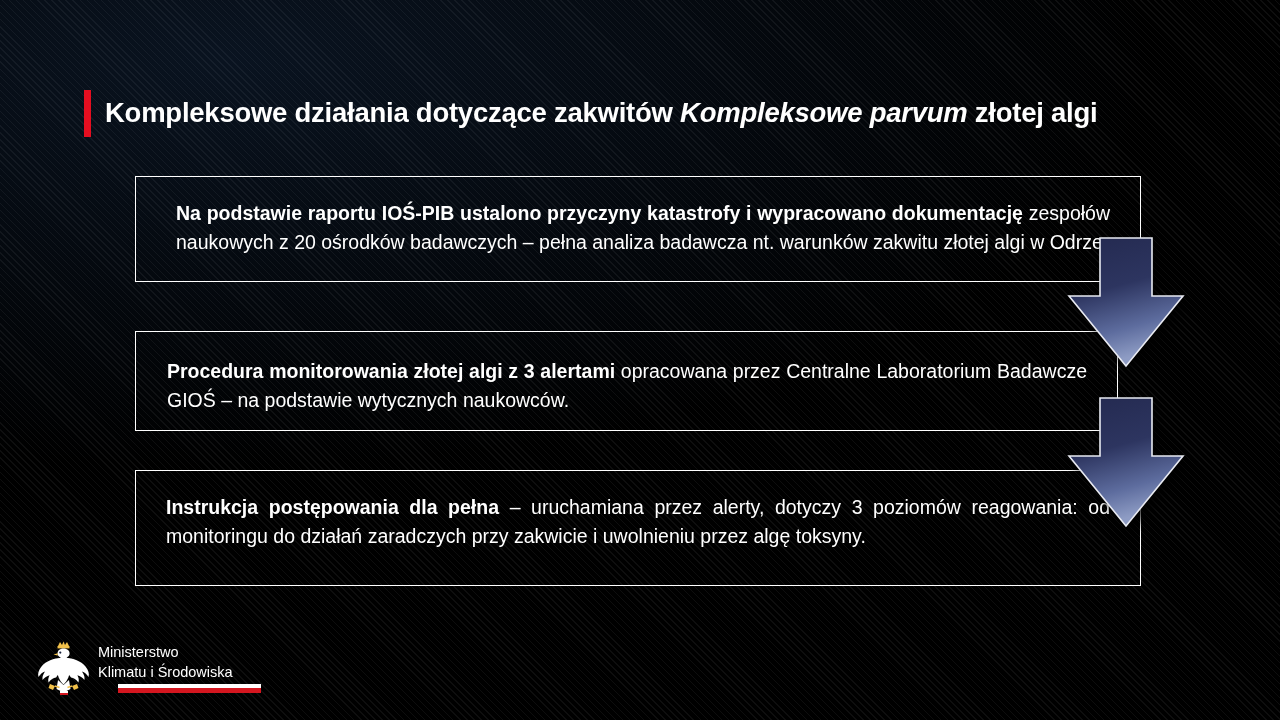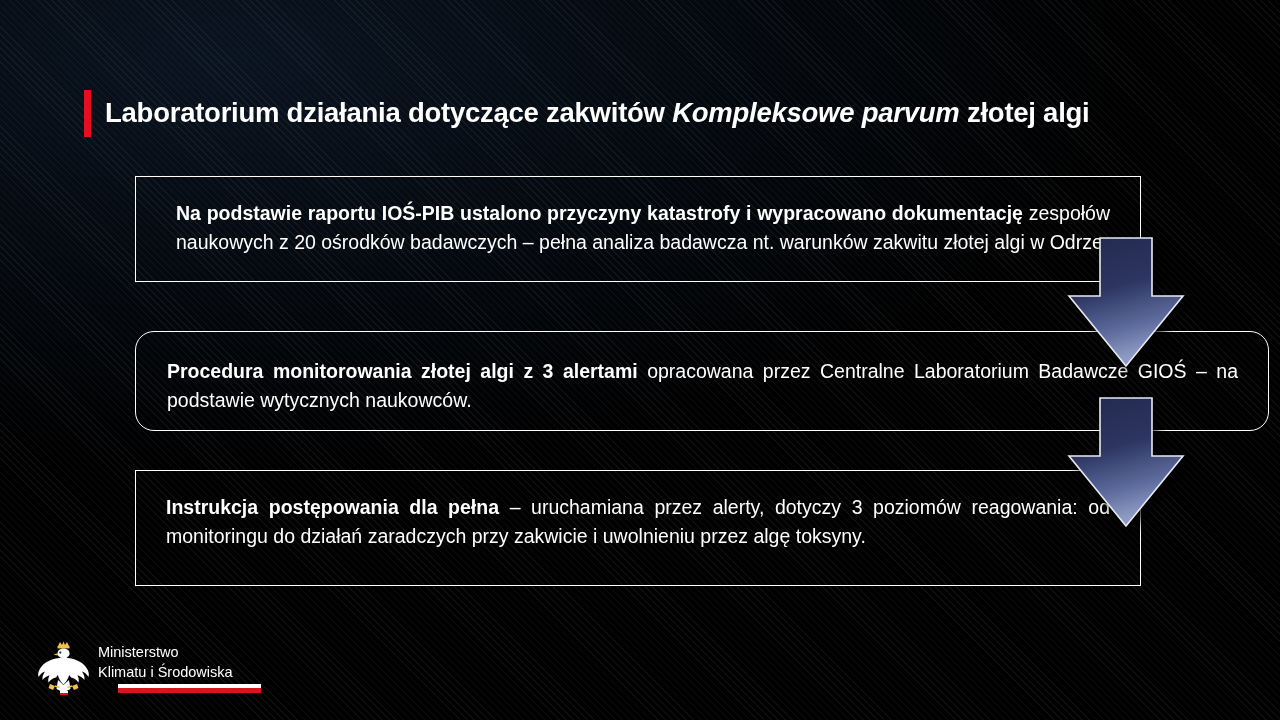--- a/index.html
+++ b/index.html
@@ -88,21 +88,21 @@
     font-size: 19.5px;
     line-height: 1.48;
     text-align: justify;
     text-justify: inter-word;
   }
   .box-inner b { font-weight: bold; }
 
   #box1 { top: 176px; width: 1006px; height: 106px; }
   #box1 .box-inner { padding: 14px 22px 0 32px; }
 
-  #box2 { top: 331px; width: 1134px; height: 100px; border-radius: 19px; }
+  #box2 { top: 331px; width: 983px; height: 100px; }
   #box2 .box-inner { padding: 17px 22px 0 23px; }
 
   #box3 { top: 470px; width: 1006px; height: 116px; }
   #box3 .box-inner { padding: 14px 22px 0 22px; }
 
   
   .box-inner > .para { margin: 8px; }
 
   
   .arrow {
@@ -151,21 +151,21 @@
 </head>
 <body>
 
 <div class="slide">
 
   <div class="stripes"></div>
   <div class="vignette"></div>
 
   <div class="title-row">
     <div class="title-bar"></div>
-    <div class="title-text"><span>Laboratorium działania dotyczące zakwitów </span><span class="title-species">Kompleksowe parvum</span><span> złotej algi</span></div>
+    <div class="title-text"><span>Kompleksowe działania dotyczące zakwitów </span><span class="title-species">Kompleksowe parvum</span><span> złotej algi</span></div>
   </div>
 
   <div class="box" id="box1">
     <div class="box-inner">
       <p class="para"><b>Na podstawie raportu IOŚ-PIB ustalono przyczyny katastrofy i wypracowano dokumentację</b><span> zespołów naukowych z 20 ośrodków badawczych – pełna analiza badawcza nt. warunków zakwitu złotej algi w Odrze.</span></p>
     </div>
   </div>
 
   <div class="box" id="box2">
     <div class="box-inner">

